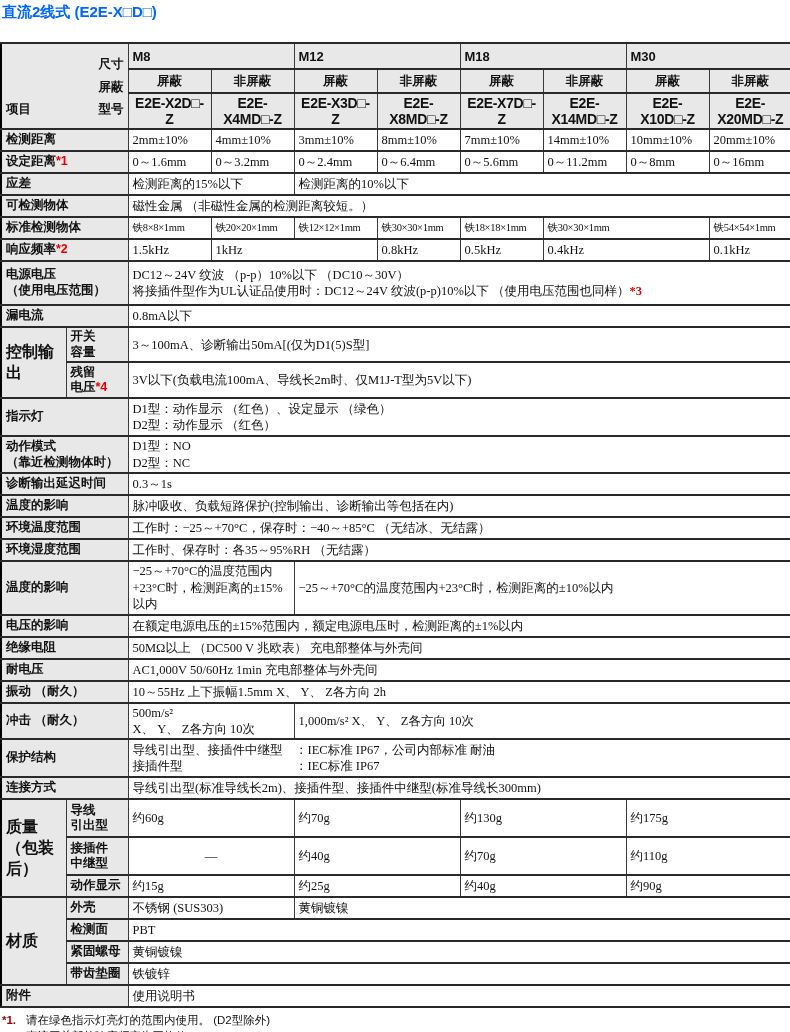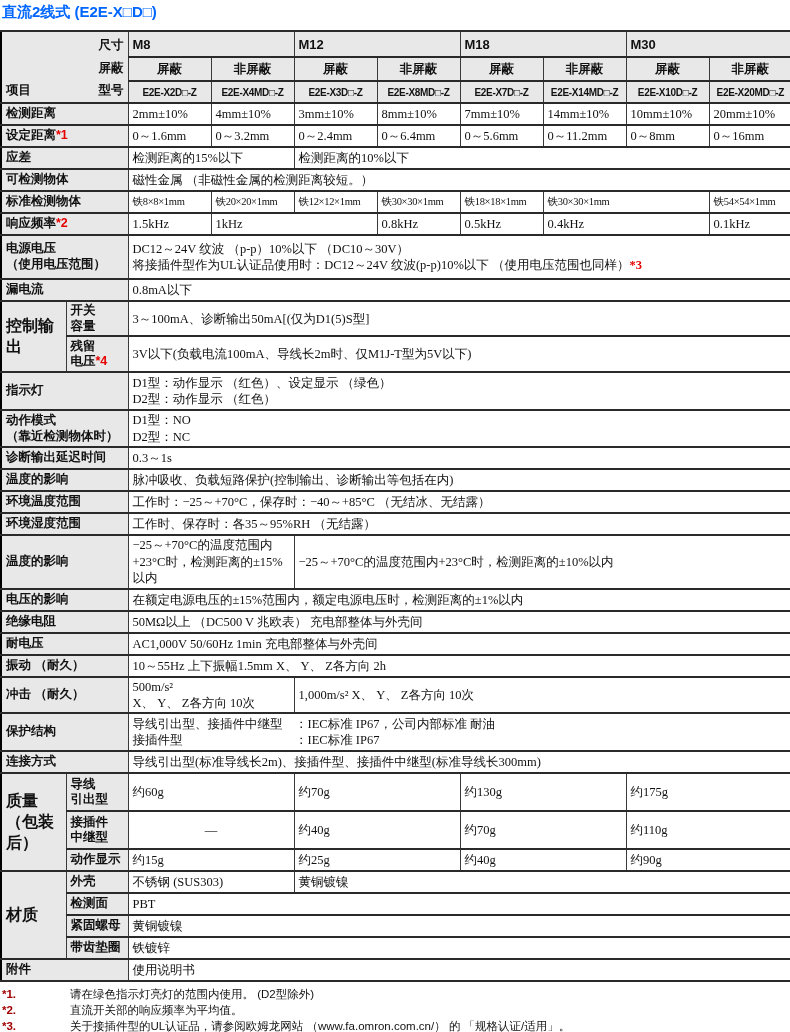--- a/index.html
+++ b/index.html
@@ -1,19 +1,19 @@
 <!DOCTYPE html>
 <html><head>
 <meta charset="utf-8">
 <style>
   html,body { margin:0; padding:0; background:#ffffff; }
   body { width:790px; font-family:"Liberation Sans", sans-serif; color:#111; }
   .page-title {
     color:#0066ff; font-weight:bold; font-size:15px;
-    padding:3px 2px 8px 2px; letter-spacing:0;
+    padding:3px 2px 20px 2px; letter-spacing:0;
   }
   table.spec {
     border-collapse:collapse; table-layout:fixed;
     width:789px; border:2px solid #000;
   }
   th, td {
     border:1px solid #3a3a3a;
     border-top:2px solid #2a2a2a; border-bottom:2px solid #2a2a2a;
     padding:1px 4px; vertical-align:middle; overflow:hidden;
   }
@@ -24,30 +24,30 @@
   th.grp { background:#e8e8e8; text-align:left; font-weight:bold; font-size:16px; vertical-align:middle; }
   td.data {
     background:#fff; font-family:"Liberation Serif", serif;
     font-size:12.5px; line-height:1.3; text-align:left;
   }
   td.center { text-align:center; }
   tr.standard-object td.data { font-size:10.5px; letter-spacing:-0.3px; }
   thead th { background:#e8e8e8; }
   th.size-th { font-size:13px; font-weight:bold; text-align:left; }
   th.shield-th { font-size:12.5px; font-weight:bold; text-align:center; }
-  th.model-th { font-size:10px; font-weight:bold; text-align:center; letter-spacing:-0.3px; padding:1px 5px; }
+  th.model-th { font-size:14px; font-weight:bold; text-align:center; letter-spacing:-0.3px; padding:1px 5px; }
   .corner-rel { position:relative; height:100%; }
   .corner-line { display:flex; justify-content:flex-end; align-items:center; font-weight:bold; font-size:12.5px; }
   .corner-last { display:flex; justify-content:space-between; align-items:center; font-weight:bold; font-size:12.5px; }
   .note { color:#e60000; font-weight:bold; }
   .cell-line { display:block; }
   .footnotes { padding:4px 2px 2px 2px; }
   .fn-row { display:flex; font-size:11.5px; line-height:1.4; }
   .fn-marker { width:24px; flex:0 0 24px; color:#a00000; font-weight:bold; }
-  .fn-text { flex:1;margin-left:44px; }
+  .fn-text { flex:1; }
   .fn-cont { padding-left:24px; font-size:11.5px; line-height:1.4; }
 </style>
 </head>
 <body>
 
 <div class="page-title">直流2线式 (E2E-X□D□)</div>
 
 <table class="spec">
   <colgroup>
     <col style="width:65px">

